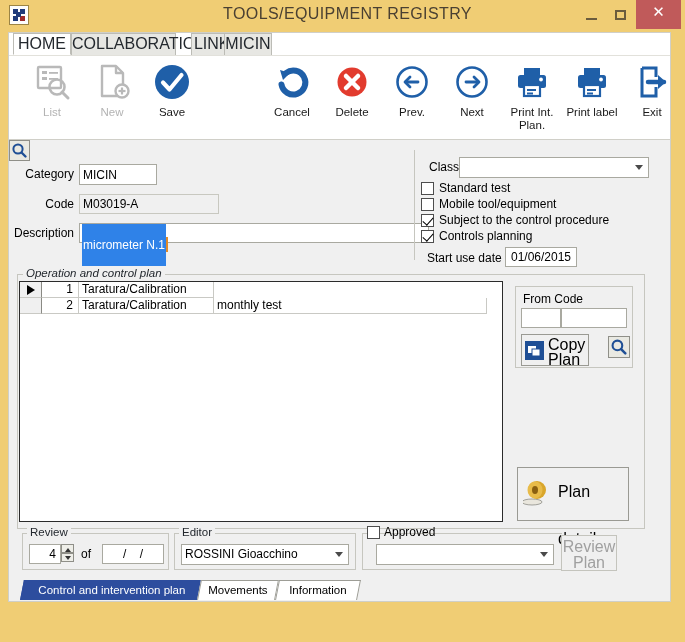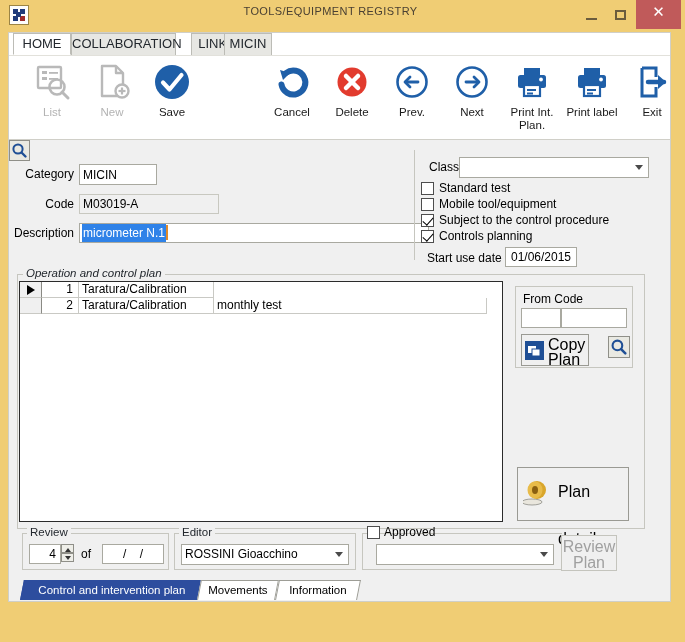--- a/index.html
+++ b/index.html
@@ -25,43 +25,43 @@
     position:absolute;left:9px;top:5px;width:20px;height:20px;
     background:#fdfdfd;border:1px solid #9b8445;box-sizing:border-box;
   }
   .app-icon i{position:absolute;display:block;width:5px;height:5px;}
   .app-icon i.a{left:3px;top:3px;background:#1f3a7a;}
   .app-icon i.b{left:10px;top:3px;background:#1f3a7a;}
   .app-icon i.c{left:3px;top:10px;background:#1f3a7a;}
   .app-icon i.d{left:10px;top:10px;background:#9e2b2b;}
   .app-icon i.e{left:6px;top:6px;background:#1f3a7a;}
   .title-text{
-    position:absolute;left:0;top:5px;width:661px;text-align:center;
-    font-size:11px;color:#4a4032;letter-spacing:.4px;
+    position:absolute;left:17px;top:5px;width:661px;text-align:center;
+    font-size:16px;color:#4a4032;letter-spacing:.4px;
   }
   .win-btn{position:absolute;top:0;height:29px;cursor:default;}
   .win-min{left:578px;width:28px;}
   .win-min:after{content:"";position:absolute;left:8px;top:18px;width:11px;height:2px;background:#6b5c3d;}
   .win-max{left:607px;width:28px;}
   .win-max:after{content:"";position:absolute;left:8px;top:10px;width:11px;height:10px;border:2px solid #6b5c3d;box-sizing:border-box;}
   .win-close{left:636px;width:45px;background:#c05a5a;}
   .win-close span{
     position:absolute;left:0;top:3px;width:45px;text-align:center;
     color:#fff;font-size:15px;
   }
   
   .ribbon-wrap{
     position:absolute;left:8px;top:32px;width:663px;height:108px;
     background:#ffffff;border:1px solid #d0cfc8;box-sizing:border-box;
   }
   .tabstrip{position:absolute;left:0;top:0;width:661px;height:22px;background:#ffffff;}
   .rtab{
     position:absolute;top:0;height:22px;
     background:#e7e7e3;border:1px solid #bcbcb6;border-bottom:none;
-    box-sizing:border-box;font-size:13px;color:#23282e;
+    box-sizing:border-box;font-size:16px;color:#23282e;
     line-height:20px;text-align:center;cursor:default;
   }
   .rtab.active{background:#ffffff;border-bottom:1px solid #ffffff;font-weight:normal;}
   
   .toolbar{position:absolute;left:0;top:22px;width:661px;height:84px;background:#fff;
            border-top:1px solid #e2e1db;box-sizing:border-box;}
   .tbtn{position:absolute;top:4px;width:60px;height:78px;text-align:center;cursor:default;}
   .tbtn .glyph{position:relative;width:60px;height:46px;}
   .tbtn .lbl{font-size:11.5px;color:#1a1a1a;line-height:13px;display:block;}
   .tbtn.disabled .lbl{color:#b3b3b3;}
@@ -338,21 +338,21 @@
         </g>
       </svg>
       <span class="ctext">Categories</span>
     </div>
 
     <div class="lbl-r" style="left:10px;top:57px;width:55px;">Code</div>
     <input class="tbox ro" style="left: 70px; top: 54px; width: 140px; height: 20px;" readonly="" value="M03019-A">
 
     <div class="lbl-r" style="left:2px;top:86px;width:63px;">Description</div>
     <div class="tbox" style="left:70px;top:83px;width:350px;height:20px;padding:0;">
-      <span class="sel-text" style="display:inline-block;line-height:18px;padding:0 1px;margin-left:2px;">micrometer N.1</span><span class="caret" style="position:relative;display:inline-block;width:2px;height:15px;background:#e08a2a;vertical-align:-3px;"></span>
+      <span class="sel-text" style="display:inline-block;line-height:18px;padding:12px 1px;margin-left:2px;">micrometer N.1</span><span class="caret" style="position:relative;display:inline-block;width:2px;height:15px;background:#e08a2a;vertical-align:-3px;"></span>
     </div>
 
     <div class="gbox" style="left:405px;top:10px;width:250px;height:110px;border-top:none;border-right:none;border-bottom:none;"></div>
 
     <div class="lbl-l" style="left:420px;top:20px;">Class</div>
     <div class="combo" style="left:450px;top:17px;width:190px;height:21px;">
       <span></span>
       <span class="arw"></span>
     </div>
 

